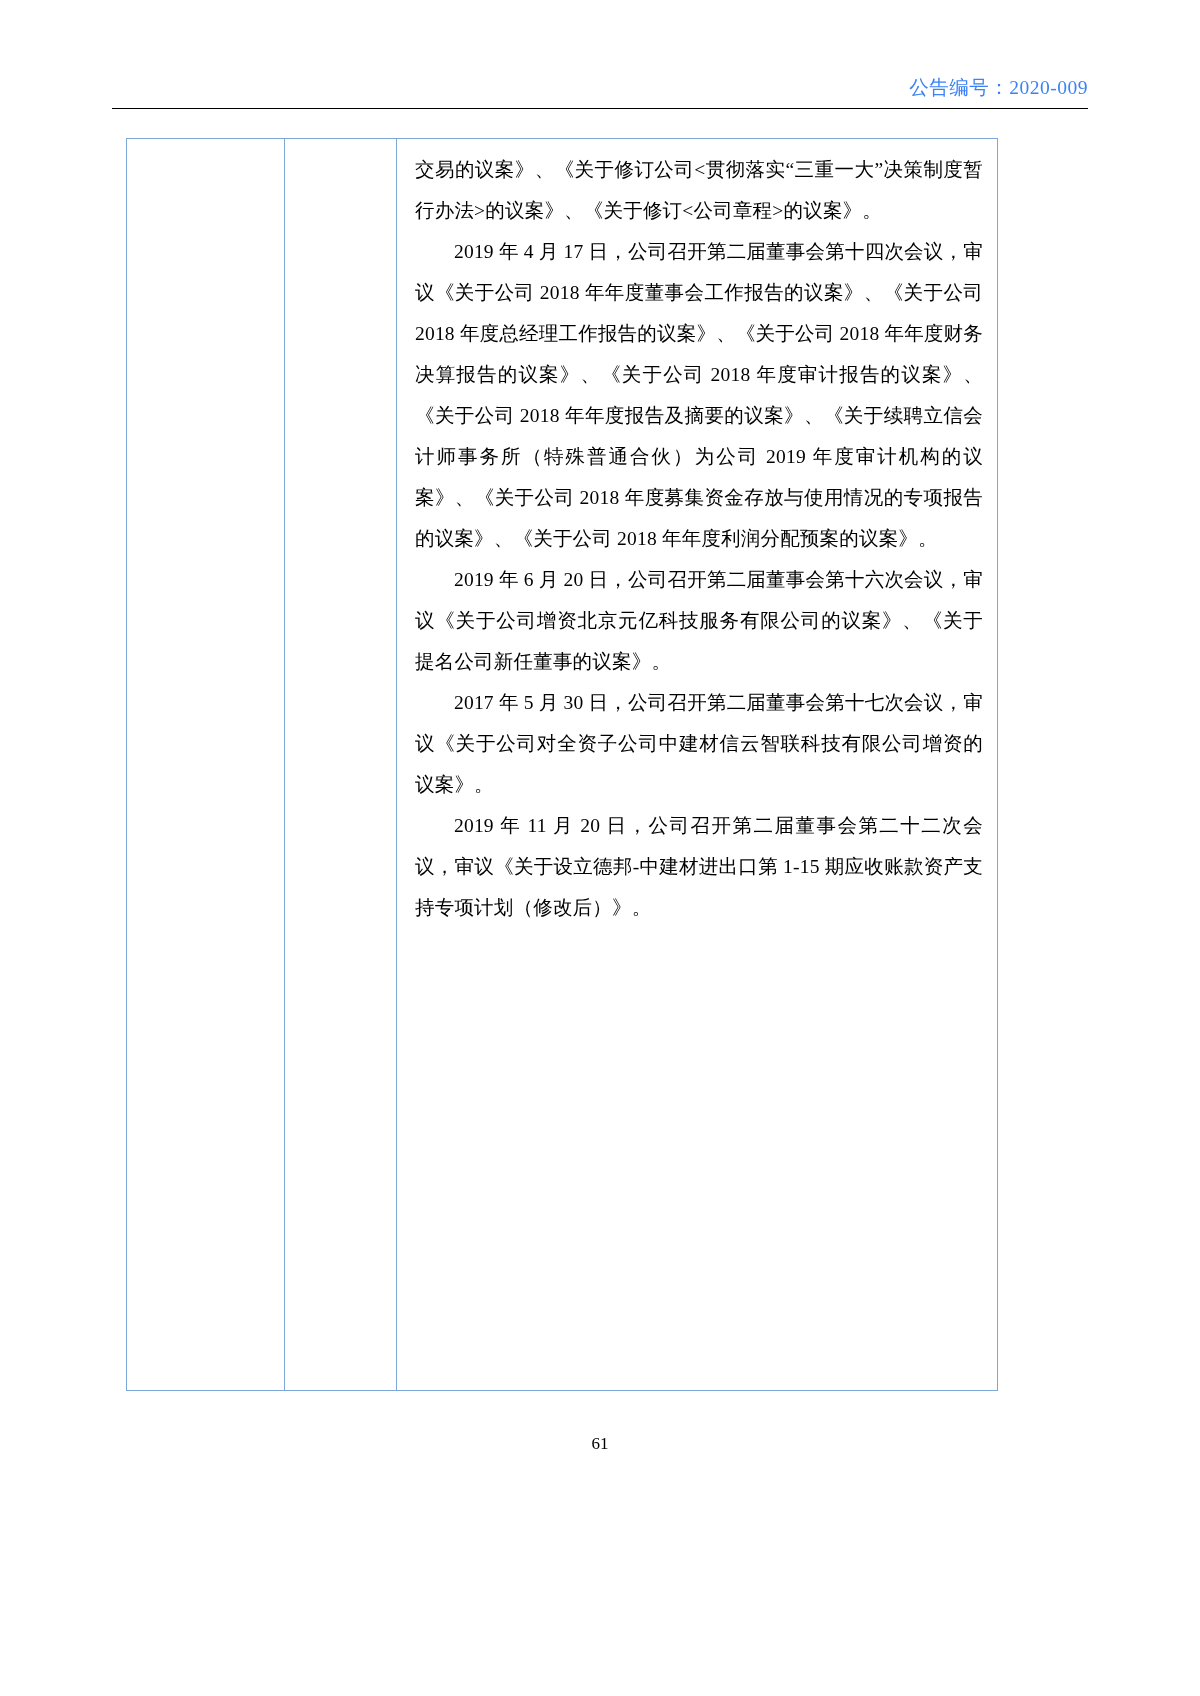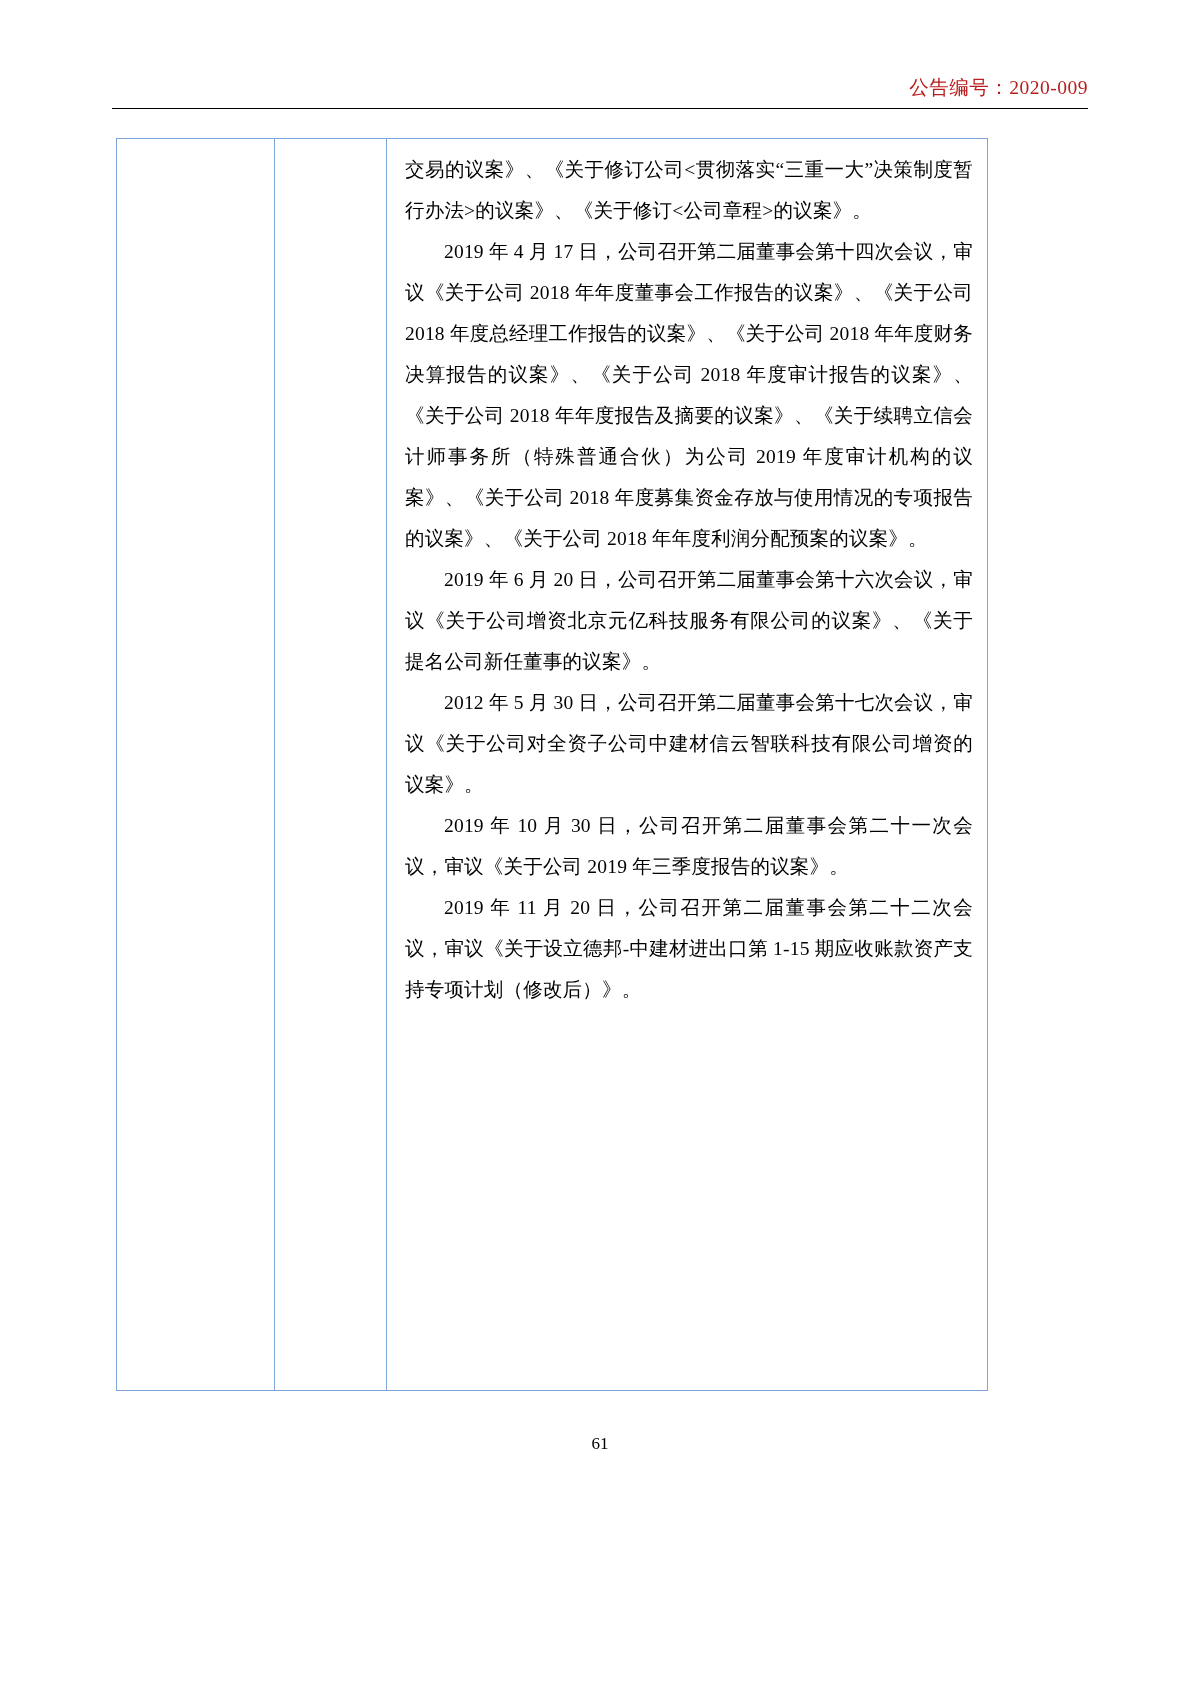--- a/index.html
+++ b/index.html
@@ -25,36 +25,36 @@
 
   
   .header {
     position: absolute;
     top: 74px;
     left: 112px;
     width: 976px;
     text-align: right;
     font-size: 19.5px;
     letter-spacing: 0.5px;
-    color: #b91c1c;
+    color: #3b82f6;
   }
   .header-rule {
     position: absolute;
     top: 108px;
     left: 112px;
     width: 976px;
     height: 0;
     border-top: 1.2px solid #000;
   }
 
   
   .doc-table {
     position: absolute;
     top: 138px;
-    left: 116px;
+    left: 126px;
     width: 872px;
     height: 1253px;
     border: 1.2px solid #7da7d9;
     box-sizing: border-box;
     display: flex;
   }
   .col-1 {
     width: 158px;
     border-right: 1.2px solid #7da7d9;
     box-sizing: border-box;
@@ -103,22 +103,21 @@
   <div class="header-rule"></div>
 
   <div class="doc-table">
     <div class="col-1"></div>
     <div class="col-2"></div>
     <div class="col-3">
 
       <p class="para">交易的议案》、《关于修订公司&lt;贯彻落实“三重一大”决策制度暂行办法&gt;的议案》、《关于修订&lt;公司章程&gt;的议案》。</p>
       <p class="para indent">2019 年 4 月 17 日，公司召开第二届董事会第十四次会议，审议《关于公司 2018 年年度董事会工作报告的议案》、《关于公司 2018 年度总经理工作报告的议案》、《关于公司 2018 年年度财务决算报告的议案》、《关于公司 2018 年度审计报告的议案》、《关于公司 2018 年年度报告及摘要的议案》、《关于续聘立信会计师事务所（特殊普通合伙）为公司 2019 年度审计机构的议案》、《关于公司 2018 年度募集资金存放与使用情况的专项报告的议案》、《关于公司 2018 年年度利润分配预案的议案》。</p>
       <p class="para indent">2019 年 6 月 20 日，公司召开第二届董事会第十六次会议，审议《关于公司增资北京元亿科技服务有限公司的议案》、《关于提名公司新任董事的议案》。</p>
-      <p class="para indent">2012 年 5 月 30 日，公司召开第二届董事会第十七次会议，审议《关于公司对全资子公司中建材信云智联科技有限公司增资的议案》。</p>
-      <p class="para indent">2019 年 10 月 30 日，公司召开第二届董事会第二十一次会议，审议《关于公司 2019 年三季度报告的议案》。</p>
+      <p class="para indent">2017 年 5 月 30 日，公司召开第二届董事会第十七次会议，审议《关于公司对全资子公司中建材信云智联科技有限公司增资的议案》。</p>
       <p class="para indent">2019 年 11 月 20 日，公司召开第二届董事会第二十二次会议，审议《关于设立德邦-中建材进出口第 1-15 期应收账款资产支持专项计划（修改后）》。</p>
 
     </div>
   </div>
 
   <div class="page-number">61</div>
 
 </div>
 
 </body></html>

